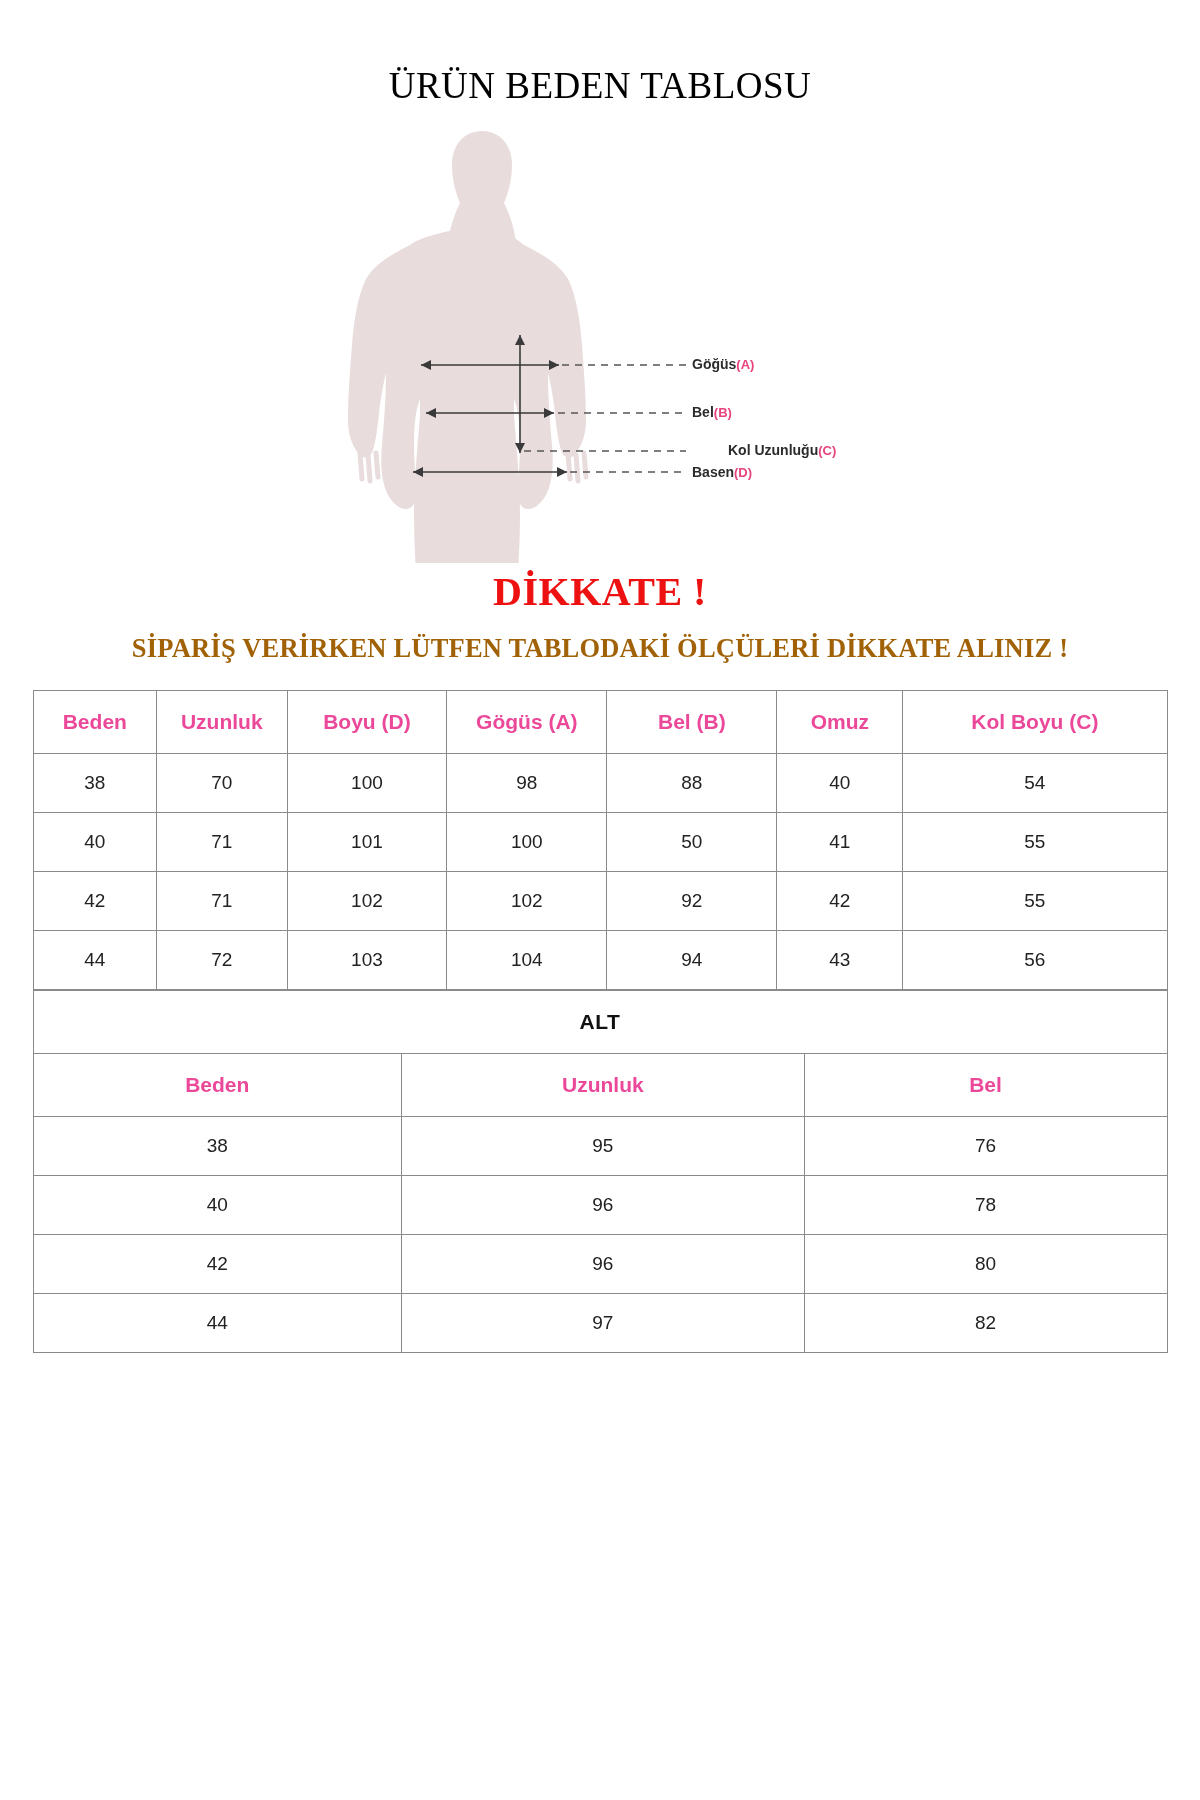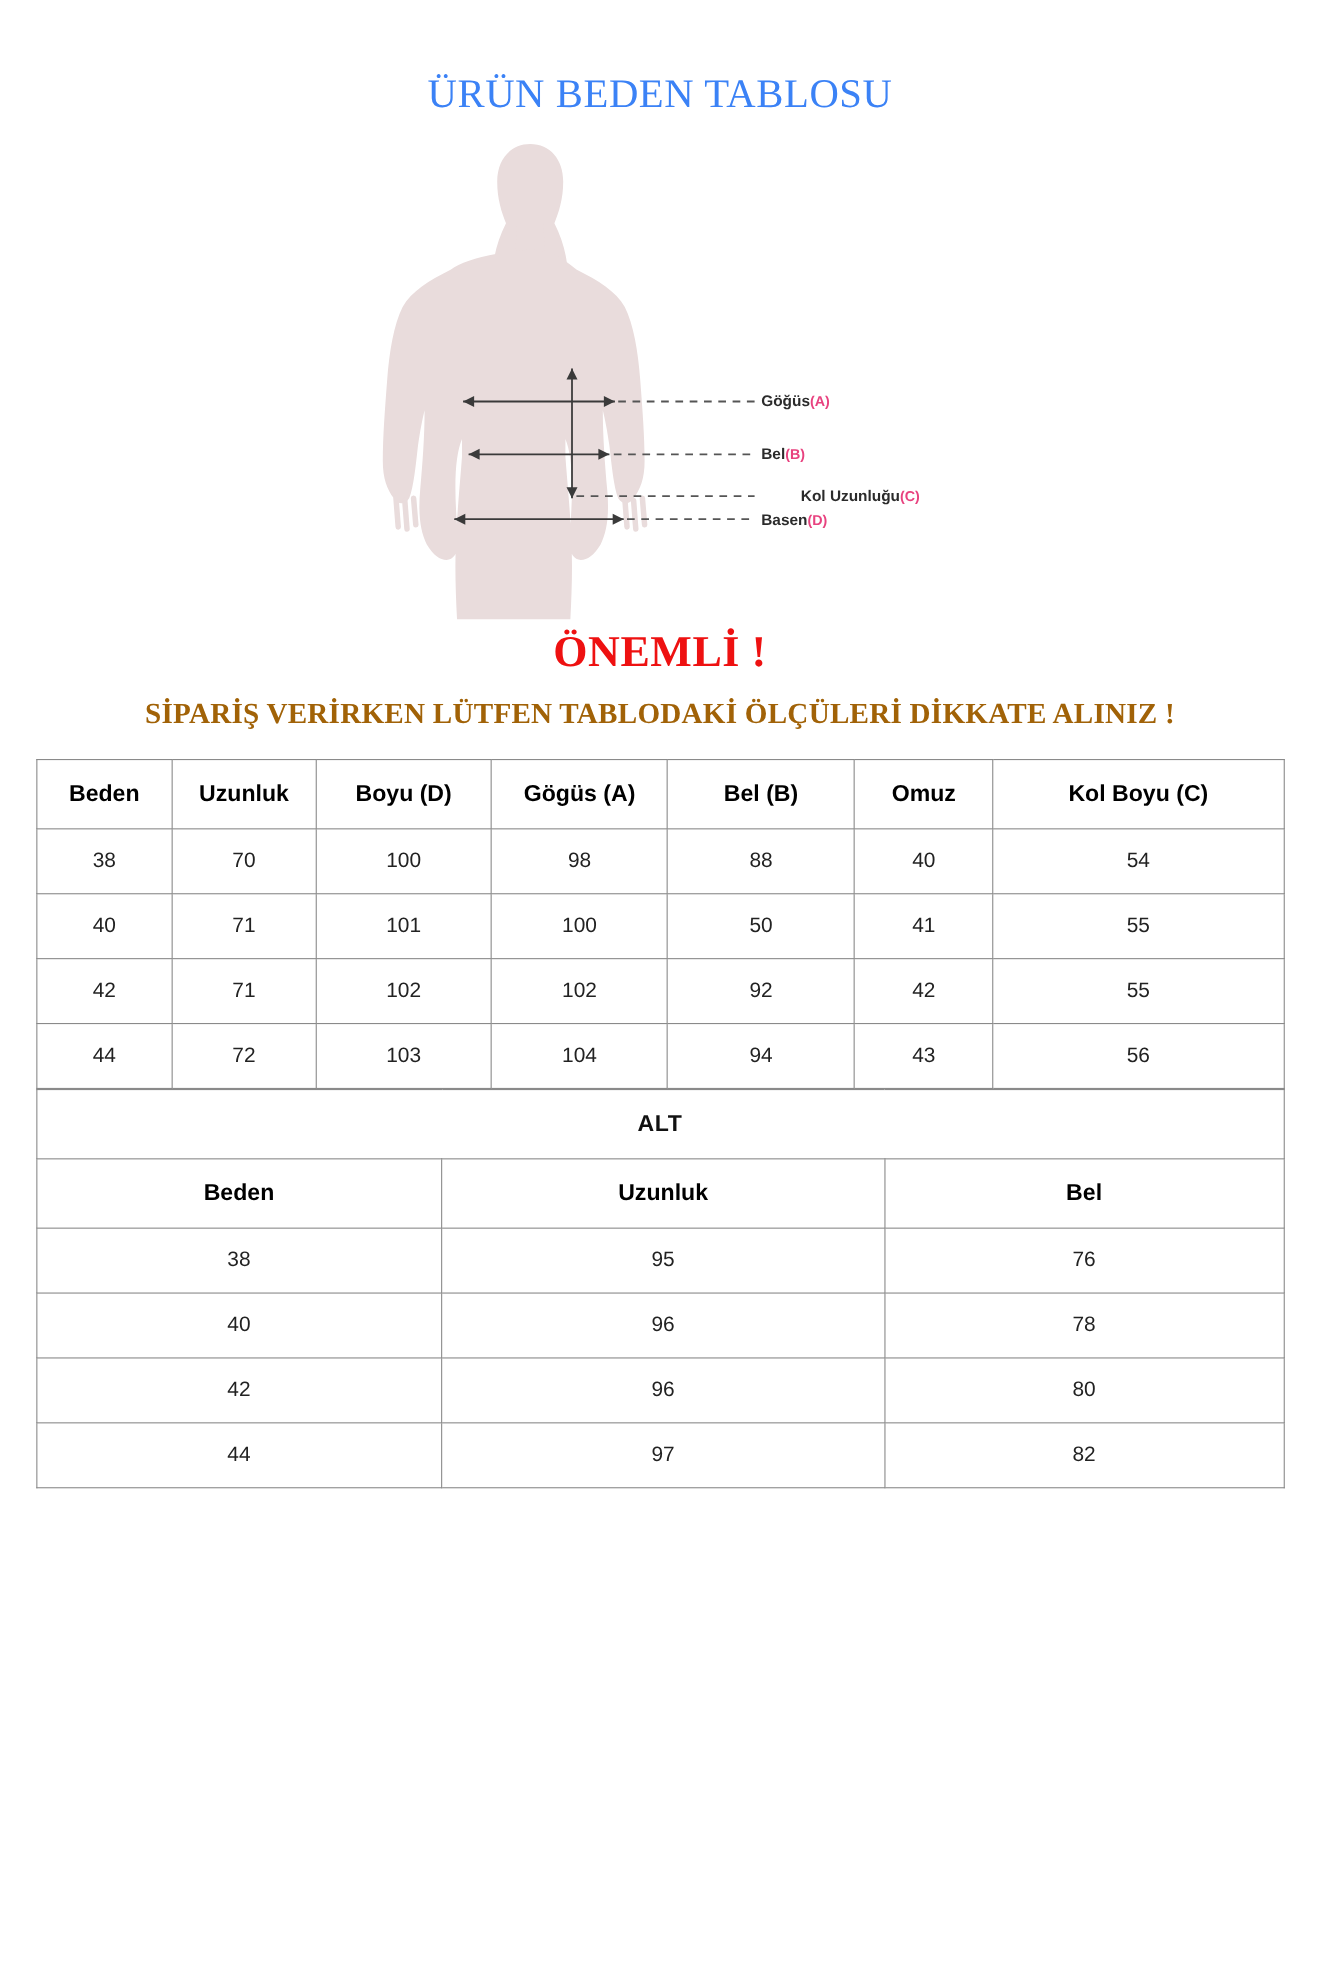--- a/index.html
+++ b/index.html
@@ -24,21 +24,21 @@
     position: relative;
   }
 
   
   .title {
     text-align: center;
     font-family: "Liberation Serif", serif;
     font-size: 37px;
     font-weight: 400;
     letter-spacing: 0.5px;
-    color: #3b82f6;
+    color: #000000;
     padding-top: 66px;
     margin: 0;
     line-height: 1.1;
   }
 
   
   .figure-wrap {
     position: relative;
     width: 1200px;
     height: 440px;
@@ -96,21 +96,21 @@
     height: 62px;
     font-weight: bold;
     font-size: 21px;
     letter-spacing: 0.6px;
     color: #111;
   }
   .col-head {
     height: 62px;
     font-weight: bold;
     font-size: 21px;
-    color: #000000;
+    color: #ec4899;
   }
   .data-cell {
     height: 58px;
     font-weight: 400;
     font-size: 19px;
     color: #222;
   }
 
   
   col.c-beden   { width: 10.9%; }
@@ -235,21 +235,21 @@
     <div style="position:absolute; left:728px; top:319px; font-size:14px; font-weight:700; color:#2b2b2b; white-space:nowrap;">
       <span>Kol Uzunluğu</span><span style="color:#e8427f; font-size:13px;">(C)</span>
     </div>
 
     <div style="position:absolute; left:692px; top:341px; font-size:14px; font-weight:700; color:#2b2b2b; white-space:nowrap;">
       <span>Basen</span><span style="color:#e8427f; font-size:13px;">(D)</span>
     </div>
   </div>
 
   <div class="warn-block">
-    <p class="warn-main">ÖNEMLİ !</p>
+    <p class="warn-main">DİKKATE !</p>
     <p class="warn-sub">SİPARİŞ VERİRKEN LÜTFEN TABLODAKİ ÖLÇÜLERİ DİKKATE ALINIZ !</p>
   </div>
 
   <div class="table-area">
 
     <table class="size-table">
       <colgroup>
         <col class="c-beden">
           <col class="c-uzunluk">
           <col class="c-basen">

